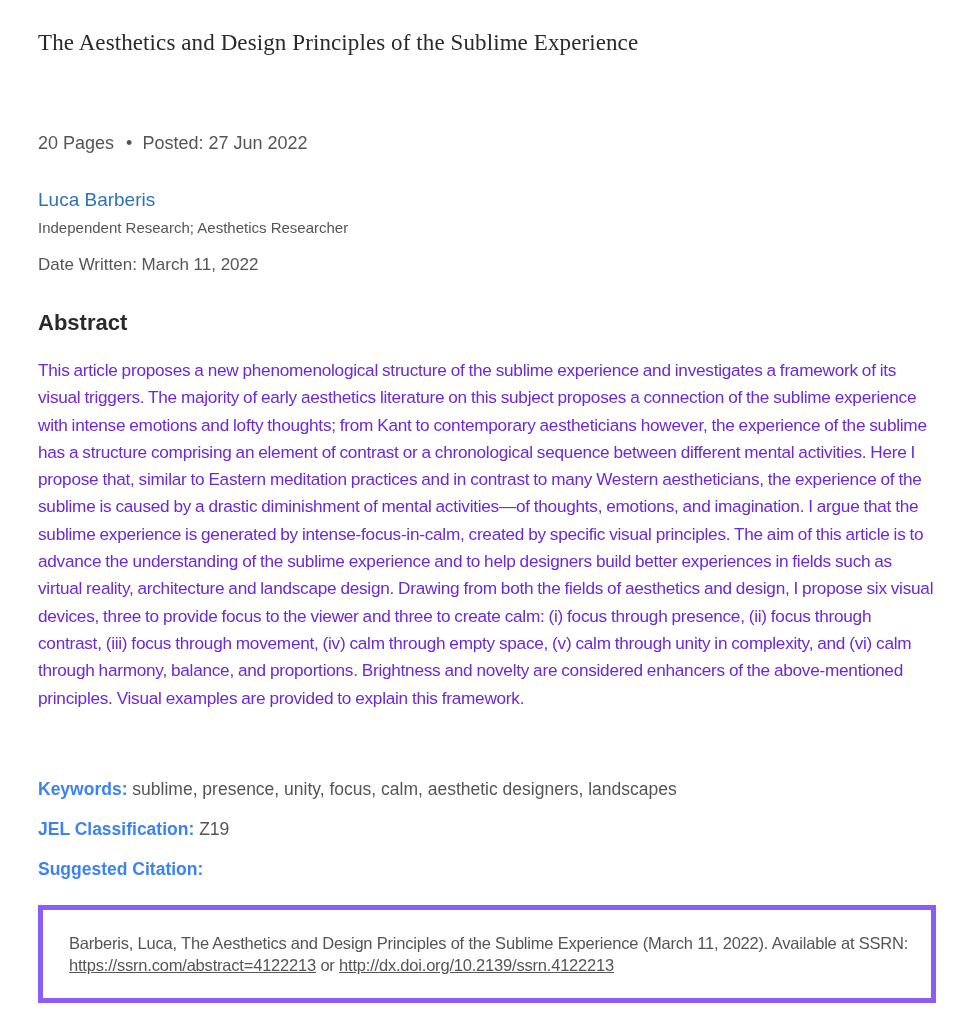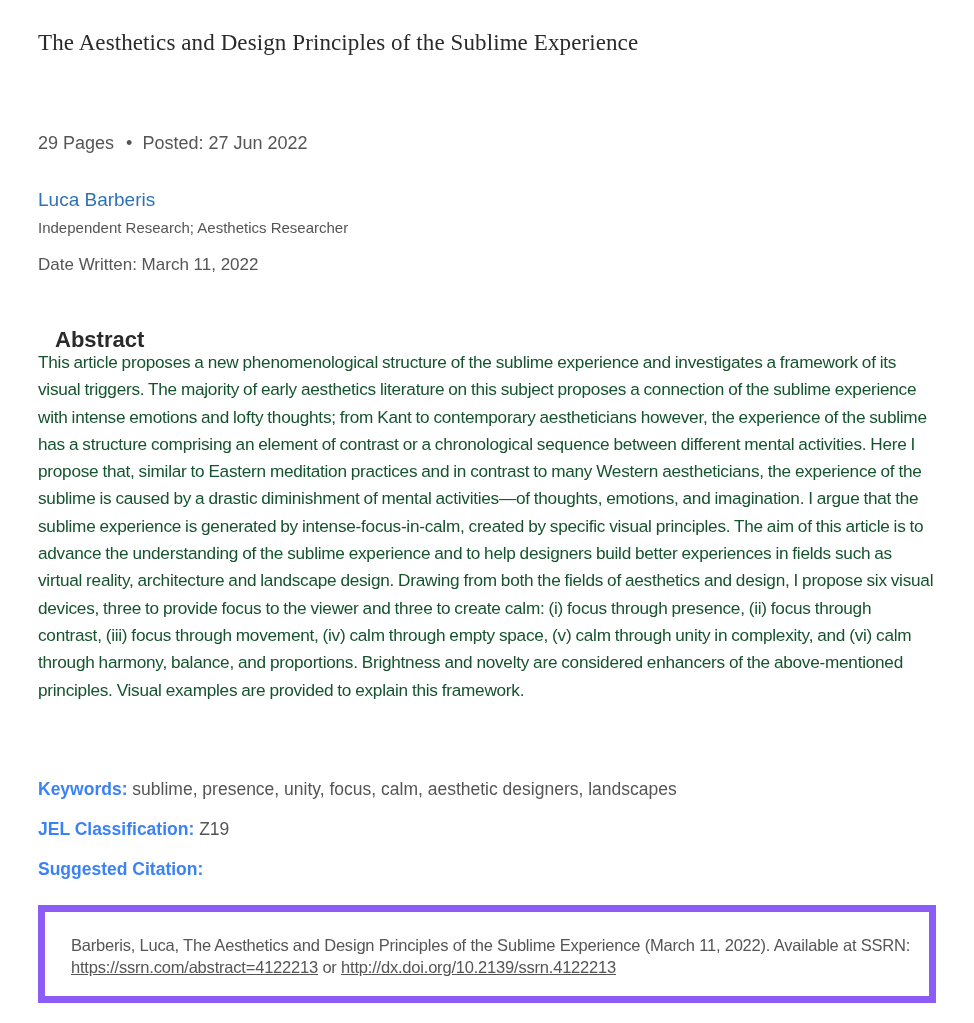--- a/index.html
+++ b/index.html
@@ -4,40 +4,40 @@
 <style>
   html, body { margin: 0; padding: 0; background: #ffffff; }
   body { width: 974px; height: 1023px; overflow: hidden; position: relative; font-family: "Liberation Sans", sans-serif; color: #505050; }
   .title { position: absolute; left: 38px; top: 20px; width: 880px; margin: 0;
     font-family: "Liberation Serif", serif; font-weight: normal; font-size: 23px; line-height: 46px; color: #2a2a2a; letter-spacing: 0.1px; }
   .meta { position: absolute; left: 38px; top: 131px; font-size: 18px; line-height: 24px; color: #555; }
   .meta .dot { margin: 0 10px 0 12px; }
   .author { position: absolute; left: 38px; top: 187px; font-size: 19px; line-height: 26px; color: #2e72b6; text-decoration: none; cursor: pointer; }
   .affil { position: absolute; left: 38px; top: 218px; font-size: 15px; line-height: 20px; color: #555; }
   .date-written { position: absolute; left: 38px; top: 254px; font-size: 17px; line-height: 22px; color: #555; }
-  .abstract-heading { position: absolute; left: 38px; top: 309px; margin: 17px; font-size: 22px; line-height: 28px; font-weight: bold; color: #2a2a2a; }
-  .abstract-body { position: absolute; left: 38px; top: 349px; width: 900px; margin: 0;
-    font-size: 17.2px; line-height: 27.3px; color: #14532d; letter-spacing: -0.25px; word-spacing: -0.5px; }
+  .abstract-heading { position: absolute; left: 38px; top: 309px; margin: 0; font-size: 22px; line-height: 28px; font-weight: bold; color: #2a2a2a; }
+  .abstract-body { position: absolute; left: 38px; top: 357px; width: 900px; margin: 0;
+    font-size: 17.2px; line-height: 27.3px; color: #6d28d9; letter-spacing: -0.25px; word-spacing: -0.5px; }
   .field { position: absolute; left: 38px; font-size: 17.5px; line-height: 22px; color: #555; }
   .field b { color: #3b82f6; }
   .f-keywords { top: 778px; }
   .f-jel { top: 818px; }
   .f-cite { top: 858px; }
   .citation-box { position: absolute; left: 38px; top: 905px; width: 898px; height: 98px; box-sizing: border-box;
-    border: 7px solid #8b5cf6; }
+    border: 5px solid #8b5cf6; }
   .citation-text { position: absolute; left: 26px; top: 22px; width: 850px; font-size: 16.5px; line-height: 22px; color: #555; letter-spacing: -0.2px; }
   .citation-text a { color: #555; text-decoration: underline; cursor: pointer; }
 </style>
 </head>
 <body>
 
 <h1 class="title">The Aesthetics and Design Principles of the Sublime Experience</h1>
 
 <div class="meta">
-  <span>29 Pages</span><span class="dot">•</span><span>Posted: 27 Jun 2022</span>
+  <span>20 Pages</span><span class="dot">•</span><span>Posted: 27 Jun 2022</span>
 </div>
 
 <a class="author">Luca Barberis</a>
 <div class="affil">Independent Research; Aesthetics Researcher</div>
 <div class="date-written">Date Written: March 11, 2022</div>
 
 <h2 class="abstract-heading">Abstract</h2>
 <p class="abstract-body">This article proposes a new phenomenological structure of the sublime experience and investigates a framework of its visual triggers. The majority of early aesthetics literature on this subject proposes a connection of the sublime experience with intense emotions and lofty thoughts; from Kant to contemporary aestheticians however, the experience of the sublime has a structure comprising an element of contrast or a chronological sequence between different mental activities. Here I propose that, similar to Eastern meditation practices and in contrast to many Western aestheticians, the experience of the sublime is caused by a drastic diminishment of mental activities—of thoughts, emotions, and imagination. I argue that the sublime experience is generated by intense-focus-in-calm, created by specific visual principles. The aim of this article is to advance the understanding of the sublime experience and to help designers build better experiences in fields such as virtual reality, architecture and landscape design. Drawing from both the fields of aesthetics and design, I propose six visual devices, three to provide focus to the viewer and three to create calm: (i) focus through presence, (ii) focus through contrast, (iii) focus through movement, (iv) calm through empty space, (v) calm through unity in complexity, and (vi) calm through harmony, balance, and proportions. Brightness and novelty are considered enhancers of the above-mentioned principles. Visual examples are provided to explain this framework.</p>
 
 <div class="field f-keywords">

